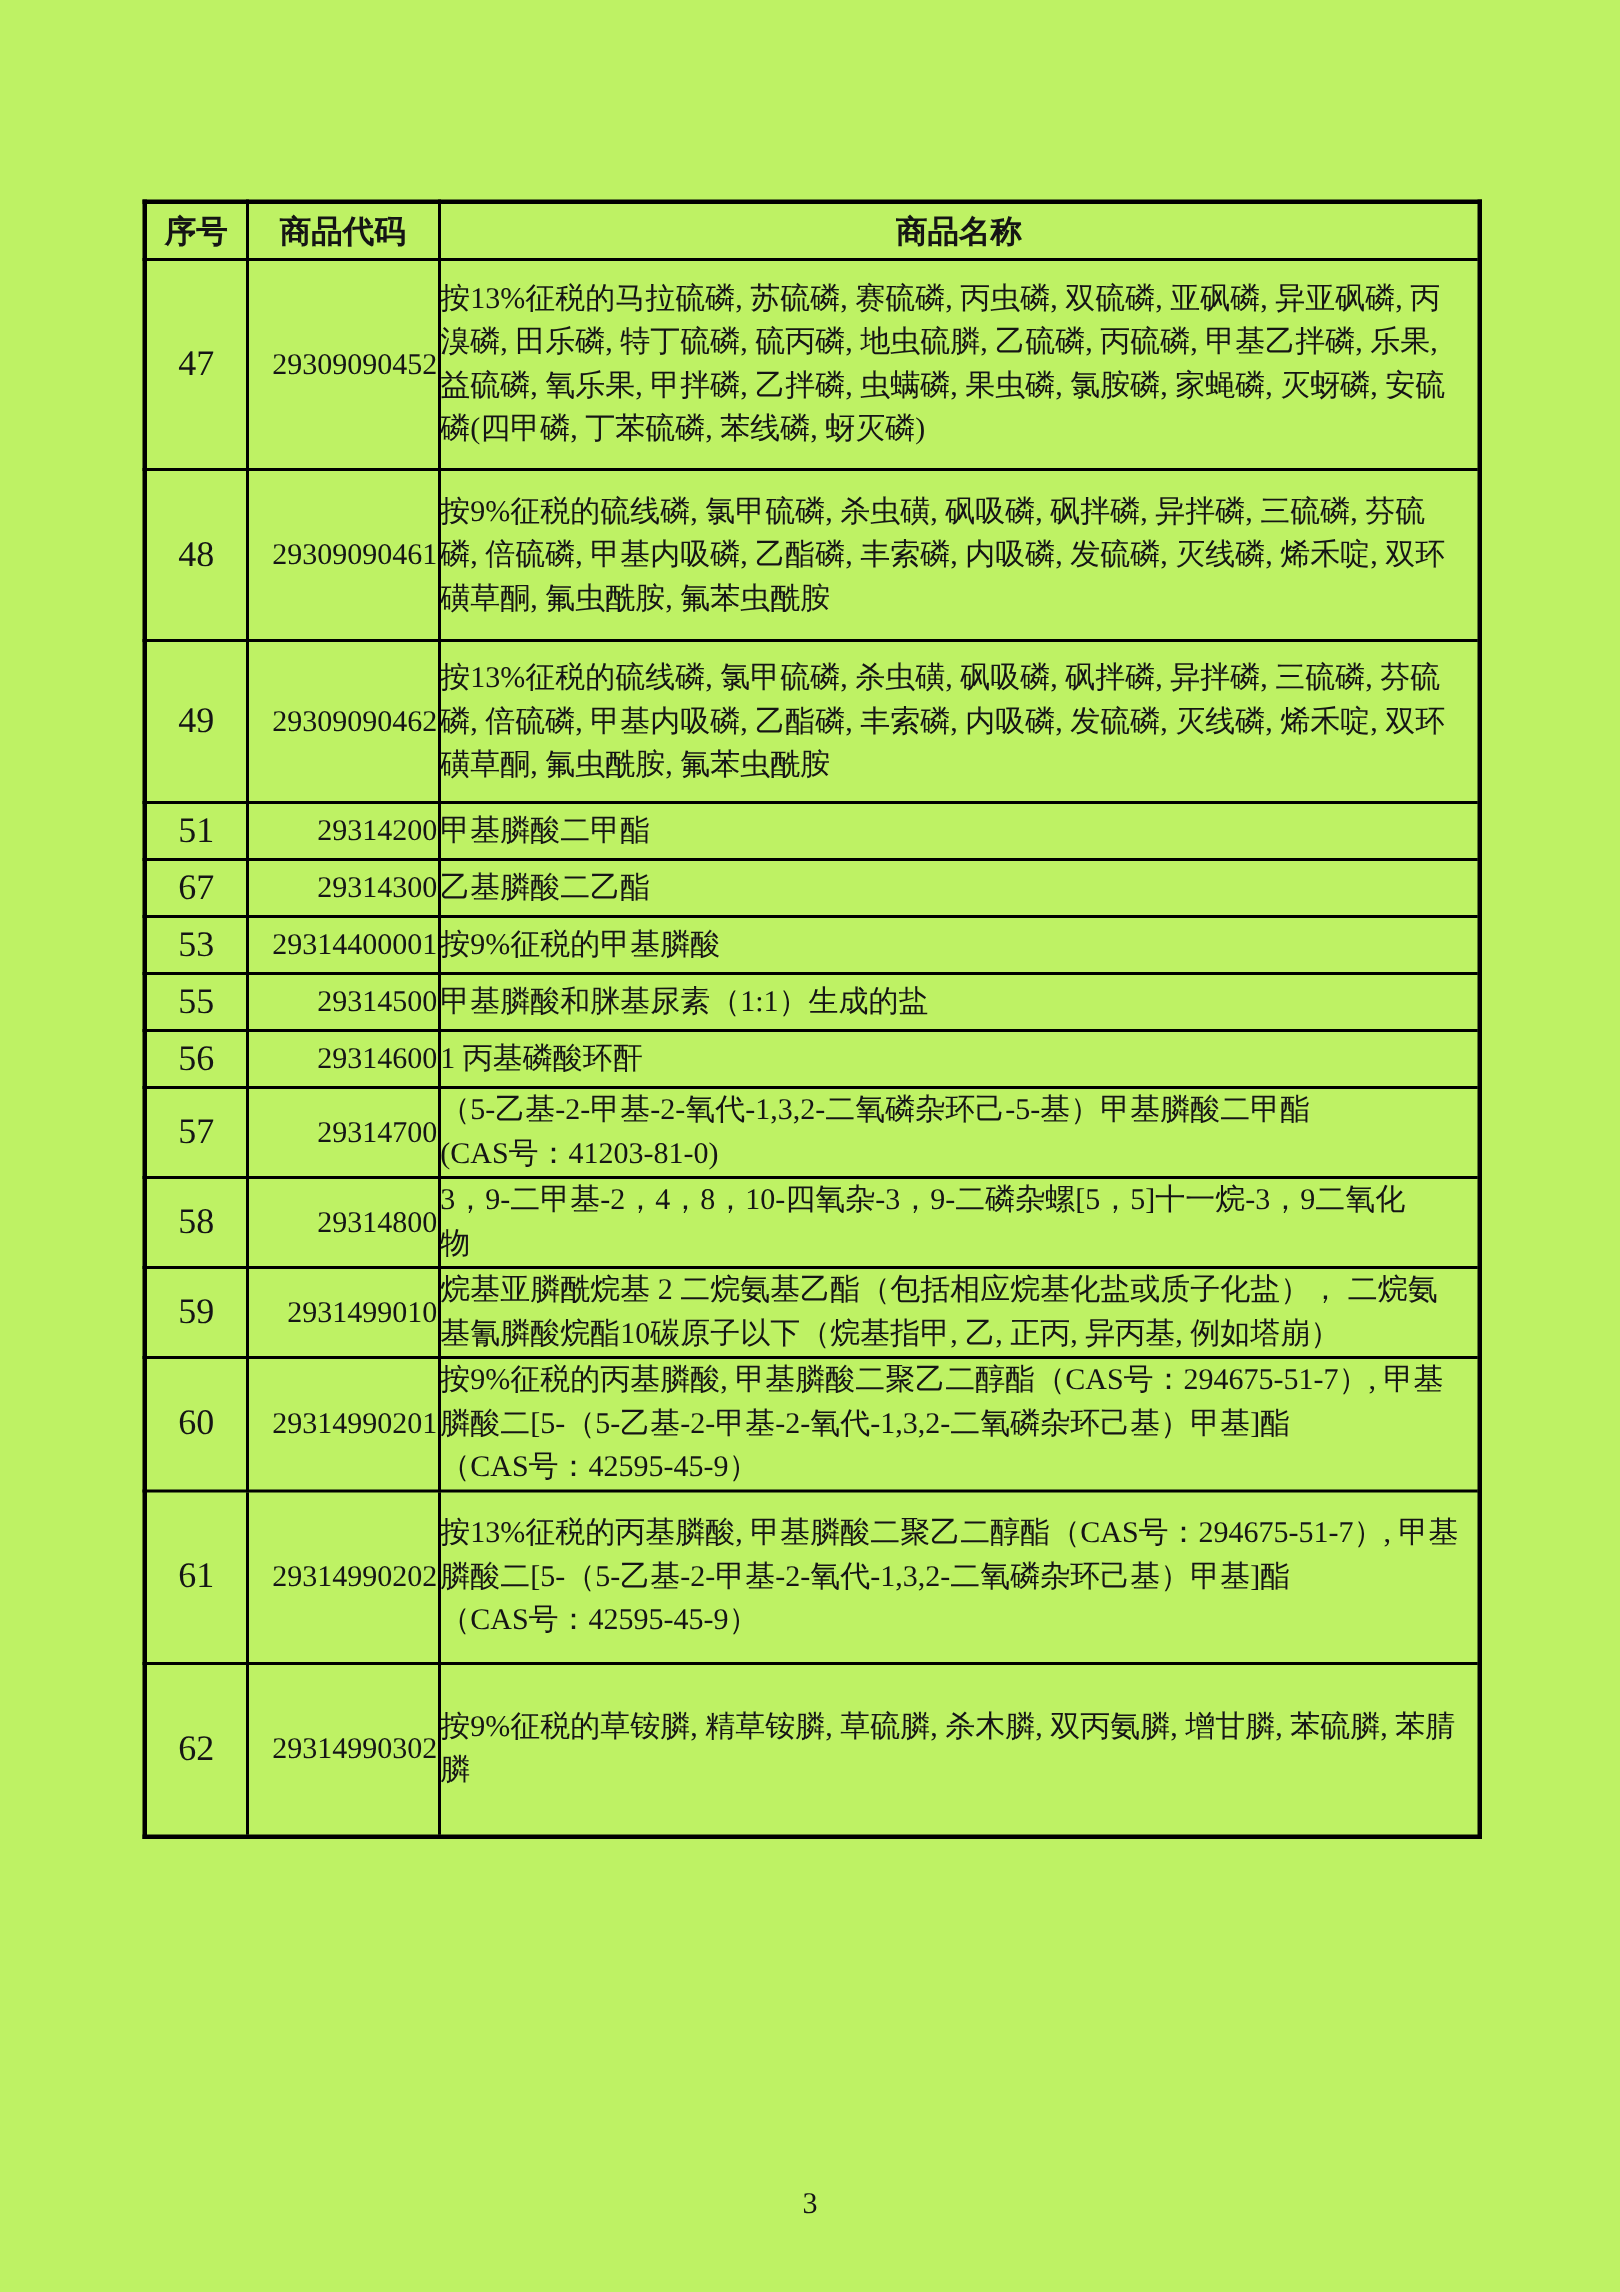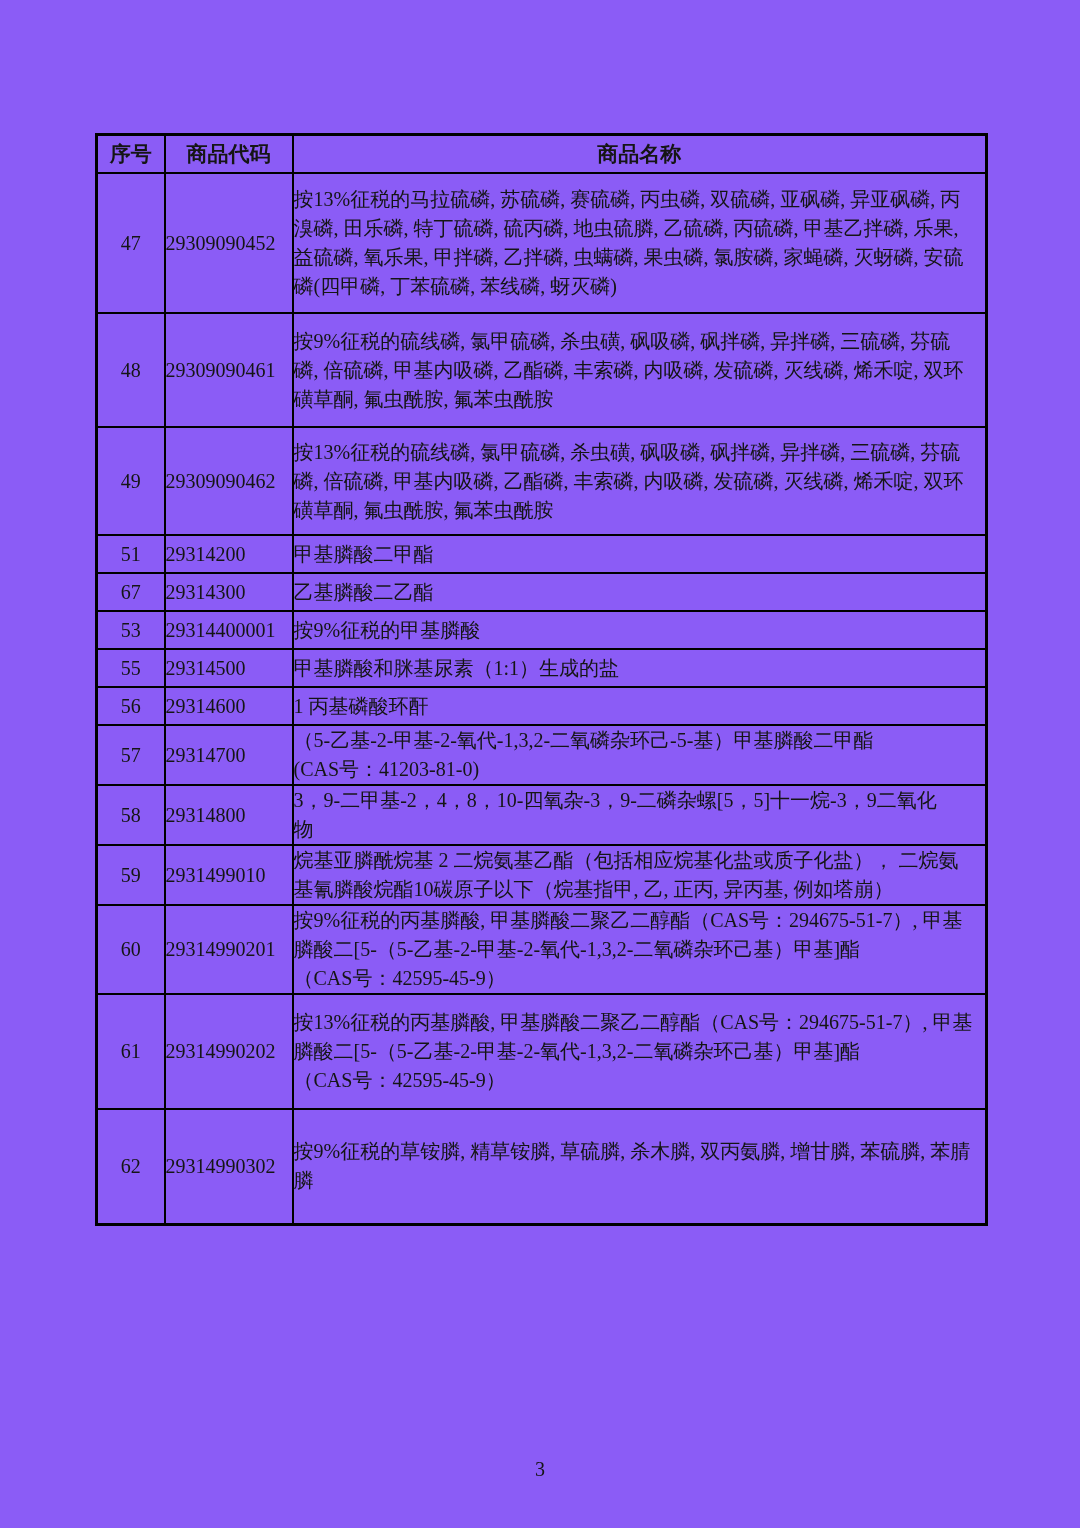--- a/index.html
+++ b/index.html
@@ -1,19 +1,19 @@
 <!DOCTYPE html>
 <html><head>
 <meta charset="utf-8">
 <style>
   html,body{margin:0;padding:0;background:#ffffff;}
   .page{
     position:relative;
     width:1080px;height:1528px;
-    background:#8b5cf6;
+    background:#bef264;
     font-family:"Liberation Serif","DejaVu Serif",serif;
     color:#151515;
     overflow:hidden;
   }
   table.doc-table{
     position:absolute;left:95px;top:133px;
     width:890px;
     border-collapse:collapse;
     table-layout:fixed;
     border:3px solid #000;
@@ -22,22 +22,22 @@
     border:2px solid #000;
     padding:0;
     vertical-align:middle;
   }
   .doc-table th{
     font-weight:bold;
     font-size:21px;
     height:36px;
     text-align:center;
   }
-  .c-no{width:66px;text-align:center;font-size:20px;}
-  .c-code{width:128px;text-align:left;font-size:20px;padding-left:6px;}
+  .c-no{width:66px;text-align:center;font-size:24px;}
+  .c-code{width:128px;text-align:right;font-size:20px;padding-left:6px;}
   .c-name{
     font-size:20px;
     line-height:29px;
     text-align:left;
     padding:4px 6px 4px 8px;
     white-space:pre-wrap;
     word-break:break-all;
   }
   
   tbody tr:nth-child(1){height:140px;}

